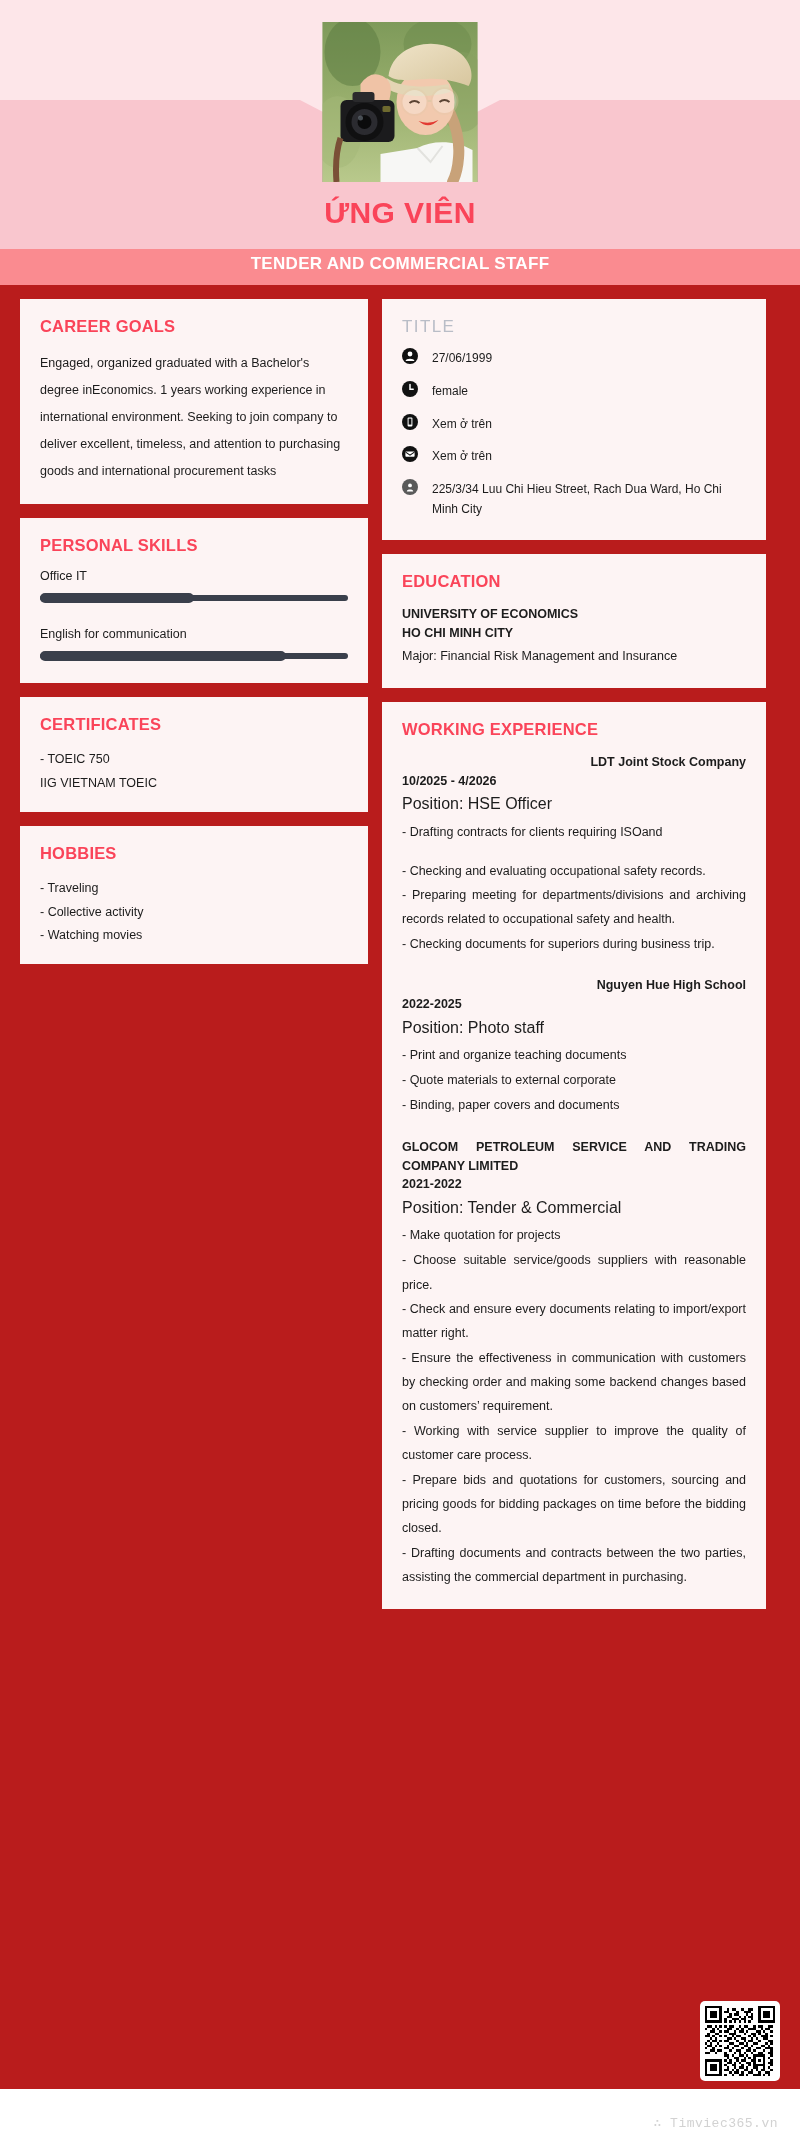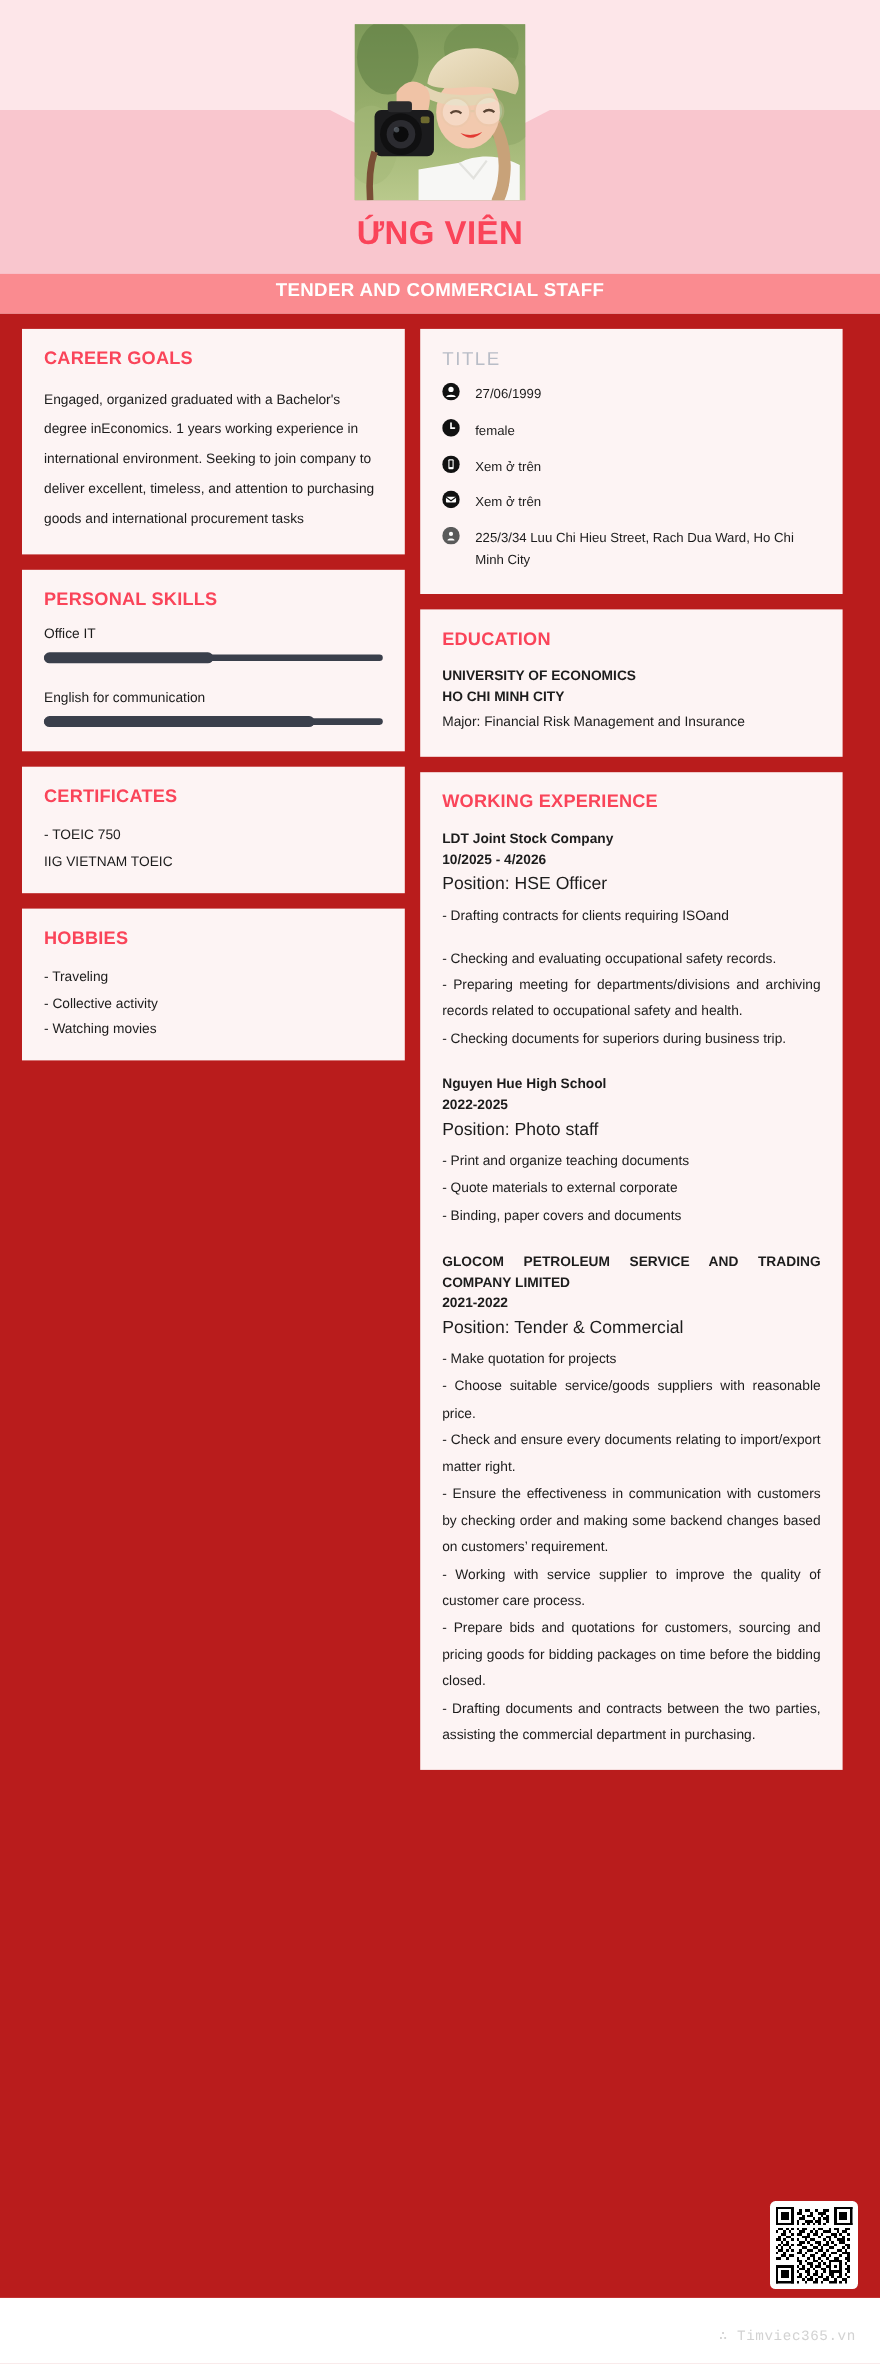--- a/index.html
+++ b/index.html
@@ -164,21 +164,21 @@
   .job{margin-bottom:20px;}
   .job:last-child{margin-bottom:0;}
   .job-title{
     font-size:12.5px;
     font-weight:bold;
     color:#1c1c1c;
     line-height:1.5;
     margin:0;
     text-align:justify;
   }
-  .job-title.nojust{text-align:left;}
+  .job-title.nojust{text-align:right;}
   .job-dates{
     font-size:12.5px;
     font-weight:bold;
     color:#1c1c1c;
     line-height:1.5;
     margin:0;
   }
   .job-pos{
     font-size:16px;
     color:#1c1c1c;

